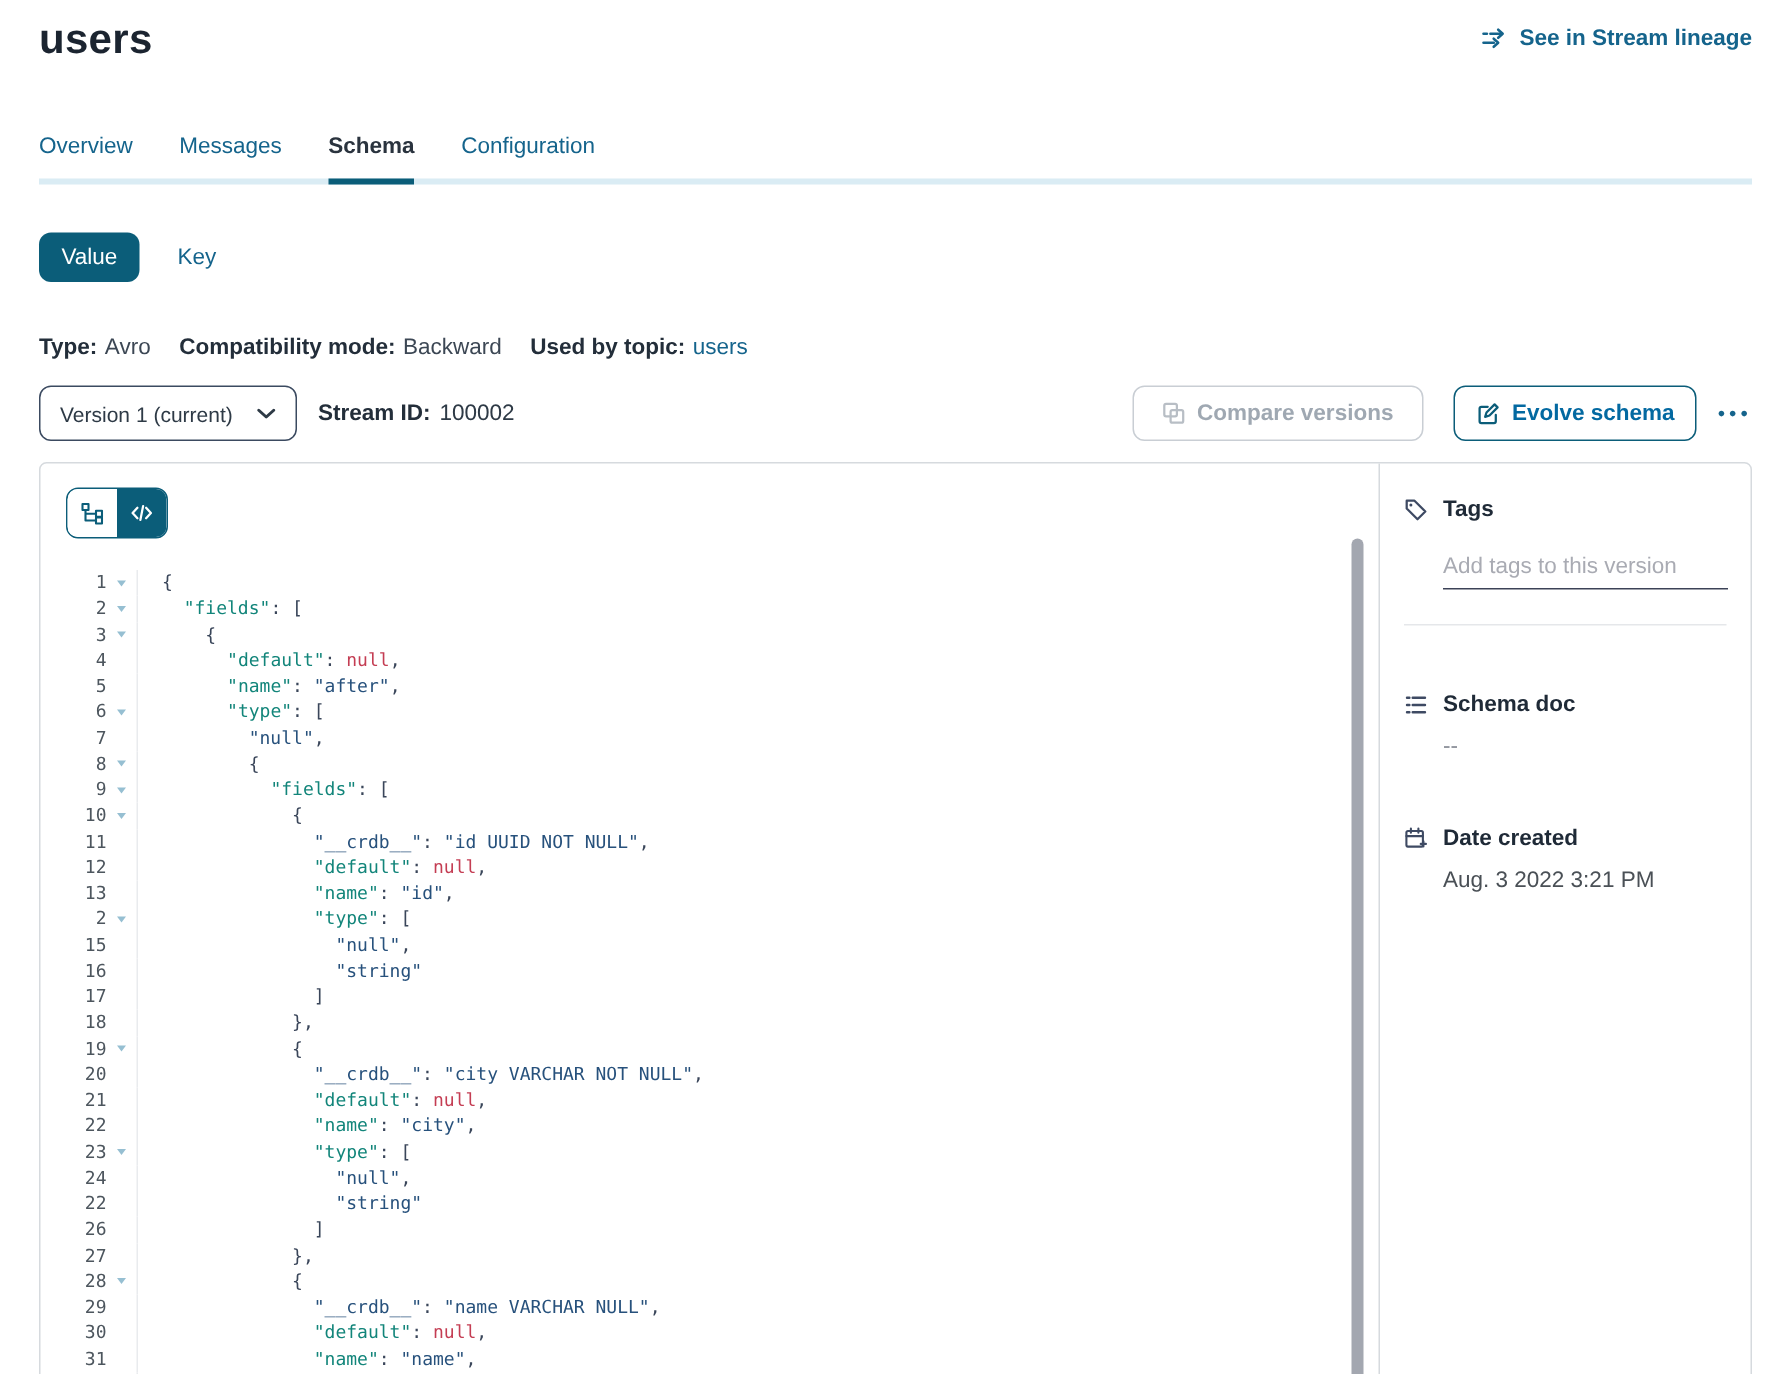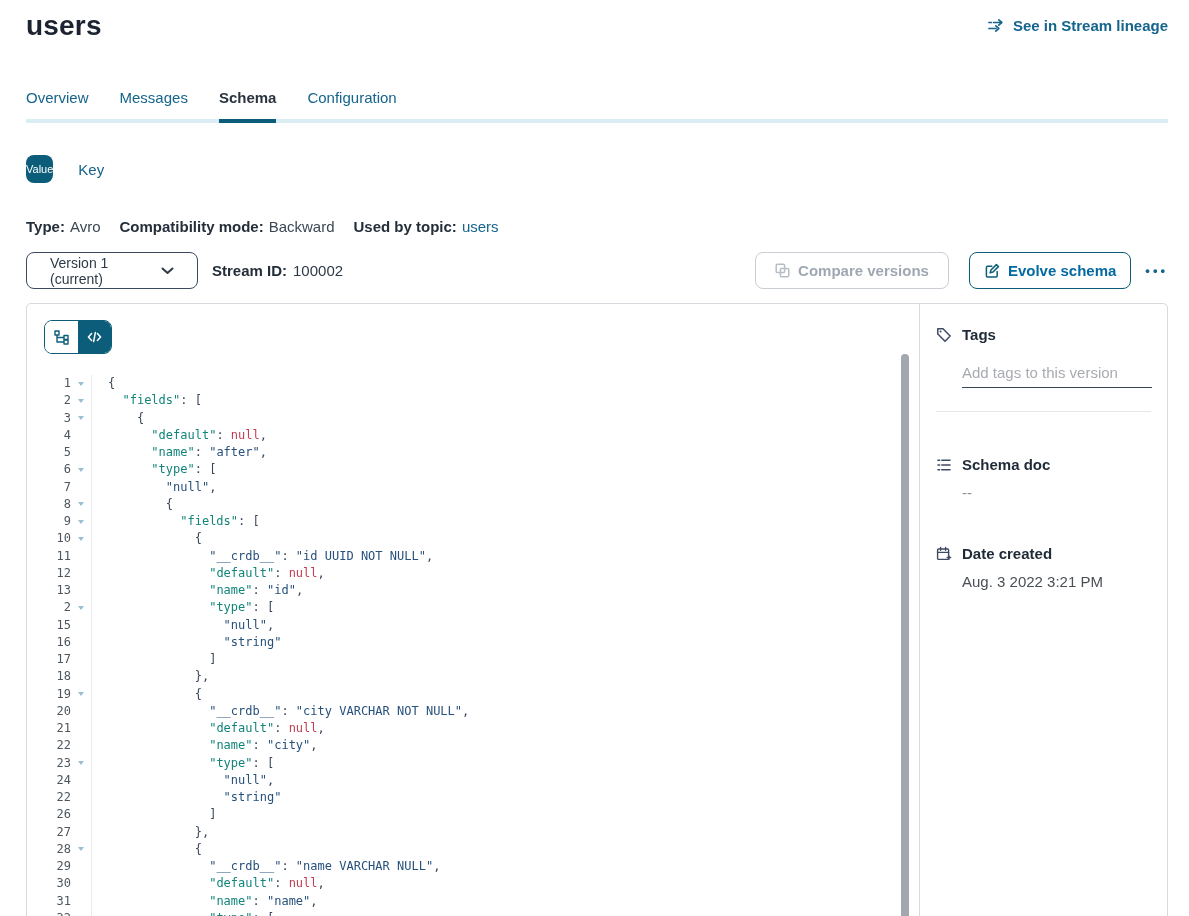--- a/index.html
+++ b/index.html
@@ -16,34 +16,34 @@
 
   
   .tabs { display: flex; gap: 31px; margin-top: 47px; position: relative; }
   .tabs::after { content: ""; position: absolute; left: 0; right: 0; bottom: 0; height: 4px; background: #daecf4; }
   .tab { font-size: 15px; color: #15648c; padding-bottom: 17px; position: relative; cursor: pointer; }
   .tab.active { color: #2a333e; font-weight: 700; }
   .tab.active::after { content: ""; position: absolute; left: 0; right: 0; bottom: 0; height: 4px; background: #0b5d79; z-index: 2; }
 
   
   .vk { display: flex; align-items: center; margin-top: 32px; gap: 25px; }
-  .btn-value { background: #0b5d79; color: #fff; font-size: 11px; border: none; border-radius: 8px;
-    padding: 8px 0; cursor: pointer; font-family: inherit; }
+  .btn-value { background: #0b5d79; color: #fff; font-size: 15px; border: none; border-radius: 8px;
+    padding: 8px 15px; cursor: pointer; font-family: inherit; }
   .btn-key { color: #15648c; font-size: 15px; background: none; border: none; cursor: pointer; font-family: inherit; }
 
   
   .meta { display: flex; gap: 19px; margin-top: 35px; font-size: 15px; color: #3c4754; text-align: right; }
   .meta .pair { display: flex; gap: 5px; }
   .meta .lbl { font-weight: 700; color: #232e3a; }
   .meta .link { color: #15648c; cursor: pointer; }
 
   
   .controls { display: flex; align-items: center; margin-top: 17px; }
   .select { width: 172px; height: 37px; border: 1.5px solid #3b4a60; border-radius: 8px;
-    display: flex; align-items: center; justify-content: space-between; padding: 0 23px;
+    display: flex; align-items: center; justify-content: space-between; padding: 0 13px;
     font-size: 14px; color: #2e3a46; cursor: pointer; background: #fff; }
   .schemaid { display: flex; gap: 6px; margin-left: 14px; font-size: 15px; }
   .schemaid .lbl { font-weight: 700; color: #232e3a; }
   .ctl-right { margin-left: auto; display: flex; align-items: center; }
   .btn-compare { display: flex; align-items: center; gap: 8px; height: 37px; padding: 0 19px;
     border: 1px solid #c9ced4; border-radius: 8px; background: #fff; color: #9fa8b2;
     font-size: 15px; font-weight: 600; font-family: inherit; cursor: default; }
   .btn-evolve { display: flex; align-items: center; gap: 8px; height: 37px; padding: 0 14px;
     border: 1px solid #0b5d79; border-radius: 8px; background: #fff; color: #0369a1;
     font-size: 15px; font-weight: 700; font-family: inherit; cursor: pointer; margin-left: 20px; }

